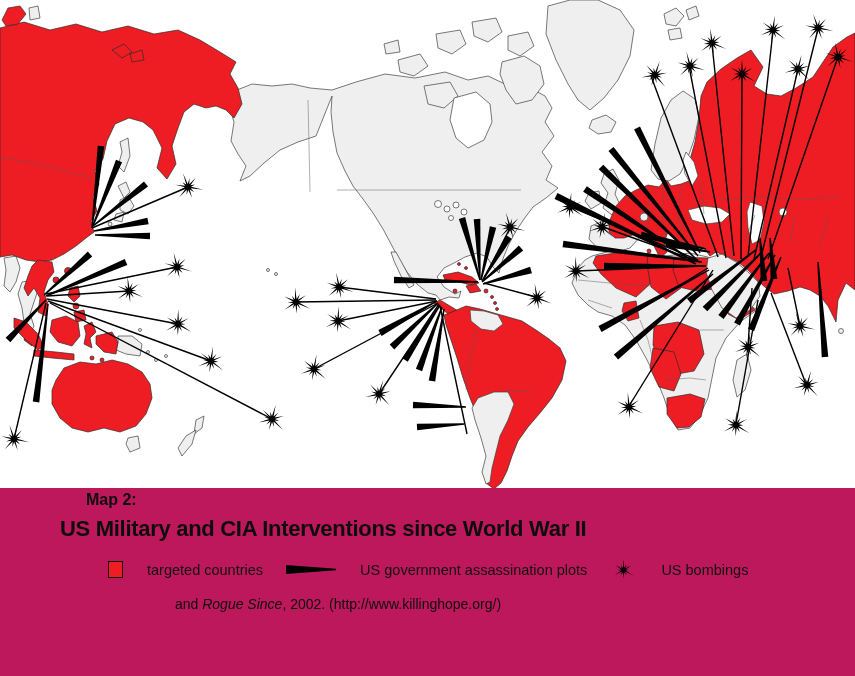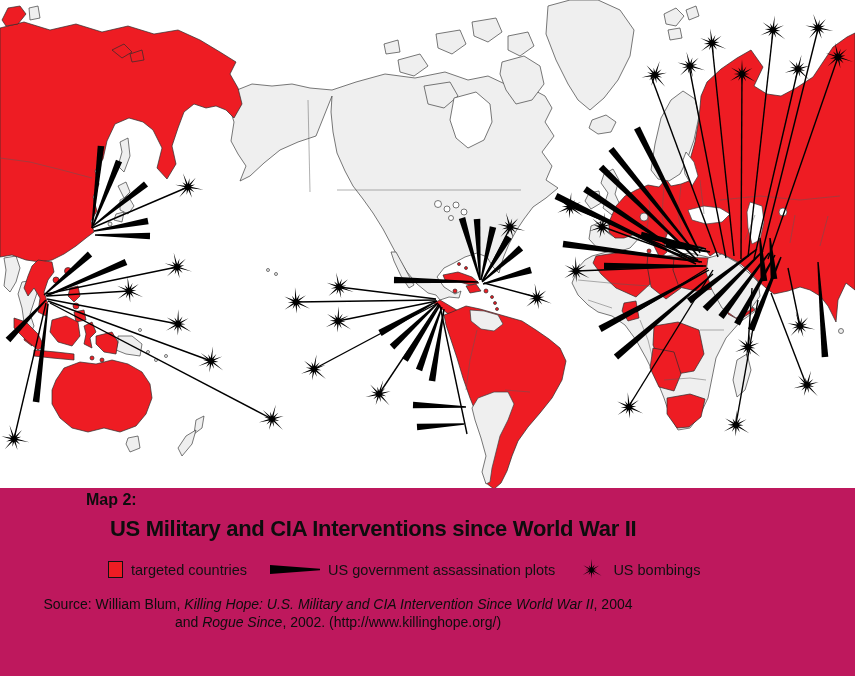--- a/index.html
+++ b/index.html
@@ -1,23 +1,23 @@
 <!DOCTYPE html>
 <html><head>
 <meta charset="utf-8">
 <style>
   html,body{margin:0;padding:0;background:#ffffff;}
   .page{position:relative;width:855px;height:676px;background:#be185d;overflow:hidden;
         font-family:"Liberation Sans", sans-serif;color:#111;}
   #map-svg{display:block;}
   .caption{padding:0;}
   .map-label{margin:3px 0 0 86px;font-size:16px;font-weight:bold;color:#0d0d0d;}
-  .map-title{margin:7px 0 0 110px;font-size:22px;font-weight:bold;letter-spacing:-0.3px;color:#0d0d0d;}
+  .map-title{margin:7px 0 0 60px;font-size:22px;font-weight:bold;letter-spacing:-0.3px;color:#0d0d0d;}
   .legend{margin:14px 0 0 108px;display:flex;align-items:center;column-gap:23px;font-size:14.5px;}
-  .legend-item{display:flex;align-items:center;column-gap:8px;}
+  .legend-item{display:flex;align-items:center;column-gap:24px;}
   .swatch-red{display:inline-block;width:13px;height:15px;border:1.5px solid #111;}
   .legend svg{display:block;}
   .source{margin:12px 0 0 0;width:676px;text-align:center;font-size:14px;line-height:18px;color:#0d0d0d;}
   .src-line i{font-style:italic;}
 </style>
 </head>
 <body>
 
 <div class="page">
 
@@ -297,18 +297,17 @@
     </div>
     <div class="legend-item">
       <svg id="legend-burst" width="27" height="27" viewBox="0 0 27 27">
             <polygon points="0.0,-10.9 0.6,-2.2 3.2,-5.6 1.6,-1.6 7.7,-4.4 2.2,-0.6 5.4,0.0 2.2,0.6 10.0,5.8 1.6,1.6 3.1,5.3 0.6,2.2 0.0,8.5 -0.6,2.2 -2.9,5.0 -1.6,1.6 -8.8,5.1 -2.2,0.6 -6.1,0.0 -2.2,-0.6 -8.2,-4.8 -1.6,-1.6 -2.7,-4.7 -0.6,-2.2" transform="translate(13.5,14)" fill="#000000"></polygon>
           </svg>
       <span>US bombings</span>
     </div>
   </div>
 
   <div class="source">
-    <div class="src-line"><span>Source:  William Blum, </span><i>Killing Hope: U.S. Military and CIA Intervention Since World War II</i><span>, 2004</span></div>
     <div class="src-line"><span>and </span><i>Rogue Since</i><span>, 2002. (http://www.killinghope.org/)</span></div>
   </div>
 </div>
 
 </div>
 
 </body></html>

